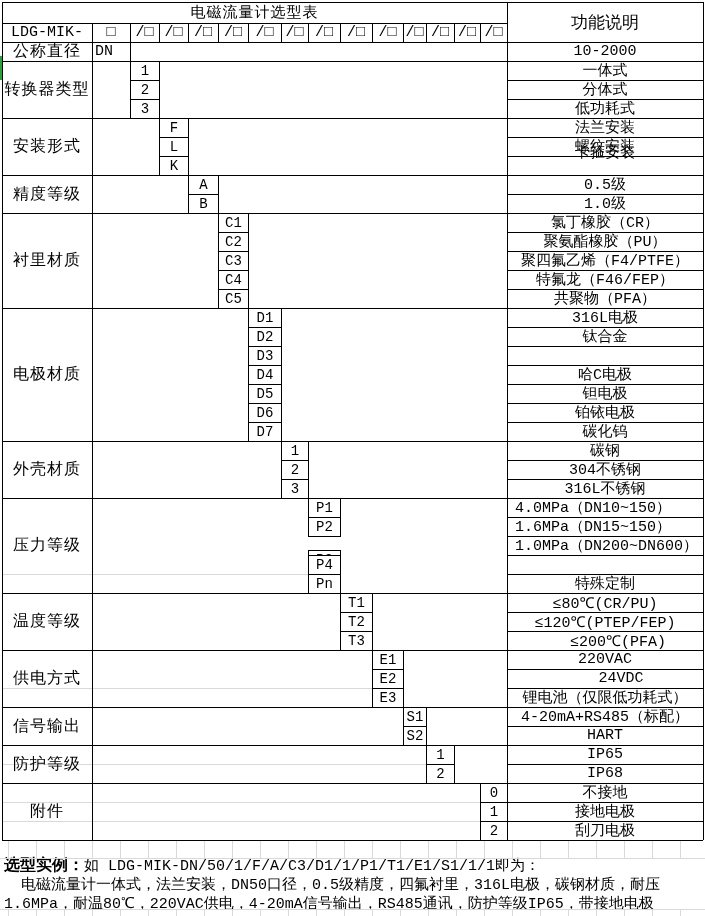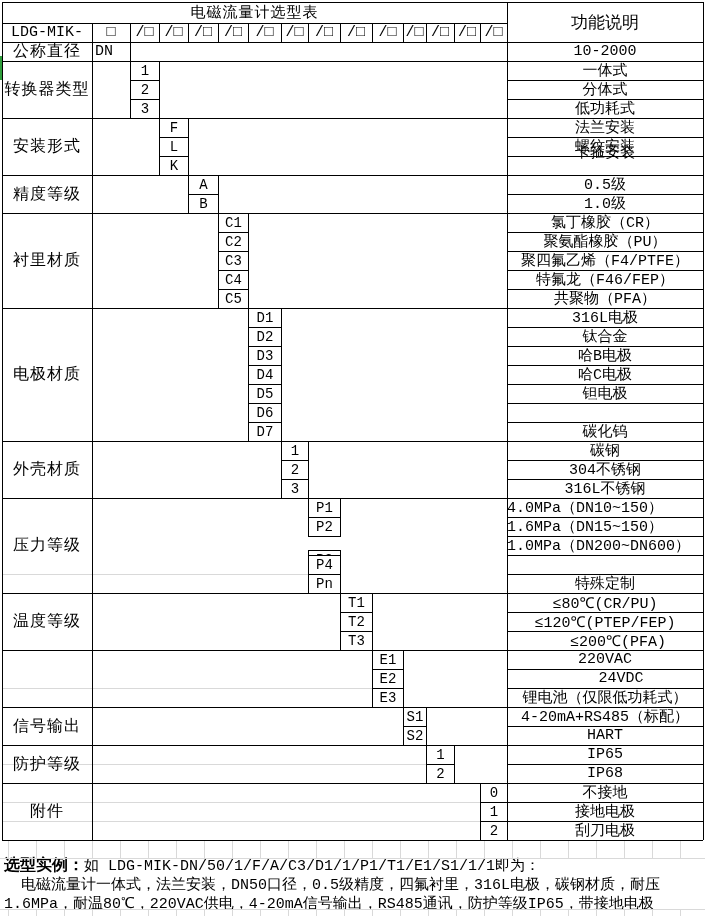--- a/index.html
+++ b/index.html
@@ -1,20 +1,20 @@
 <!DOCTYPE html>
 <html><head>
 <meta charset="utf-8">
 <style>
   html,body{margin:0;padding:0;background:#fff;}
   #app{position:relative;width:705px;height:916px;background:#ffffff;overflow:hidden;
        font-family:"Liberation Mono","Liberation Sans",sans-serif;color:#000;}
   .cell{position:absolute;display:flex;align-items:center;justify-content:center;
         white-space:nowrap;box-sizing:border-box;}
-  .cell.alignleft{justify-content:flex-start;padding-left:0;}
+  .cell.alignleft{justify-content:flex-start;padding-left:8px;}
   .ln{position:absolute;background:#000;}
   .faint{position:absolute;background:#d9d9d9;}
   .title{font-size:15px;letter-spacing:1px;}
   .funchead{font-size:17px;}
   .catlabel{font-size:16px;letter-spacing:1px;}
   .codecell{font-size:14px;border:1px solid #000;background:#fff;}
   .desccell{font-size:15px;}
   .slotcell{font-size:15px;}
   .prefix{font-size:15px;}
   .dncode{font-size:15px;justify-content:flex-start;padding-left:3px;}
@@ -182,29 +182,29 @@
     <div class="ln" style="left: 507px; top: 308px; width: 196px; height: 1px;"></div>
     <div class="ln" style="left: 2px; top: 308px; width: 701px; height: 1px;"></div>
     <div class="cell catlabel" style="left: 2px; top: 308px; width: 90px; height: 133px;">电极材质</div>
     <div class="cell codecell" style="left: 248px; top: 308px; width: 34px; height: 20px;">D1</div>
     <div class="cell desccell" style="left: 507px; top: 308px; width: 196px; height: 19px;">316L电极</div>
     <div class="ln" style="left: 507px; top: 327px; width: 196px; height: 1px;"></div>
     <div class="cell codecell" style="left: 248px; top: 327px; width: 34px; height: 20px;">D2</div>
     <div class="cell desccell" style="left: 507px; top: 327px; width: 196px; height: 19px;">钛合金</div>
     <div class="ln" style="left: 507px; top: 346px; width: 196px; height: 1px;"></div>
     <div class="cell codecell" style="left: 248px; top: 346px; width: 34px; height: 20px;">D3</div>
-    <div class="cell desccell" style="left: 507px; top: 346px; width: 196px; height: 19px;">哈B电极</div>
     <div class="ln" style="left: 507px; top: 365px; width: 196px; height: 1px;"></div>
     <div class="cell codecell" style="left: 248px; top: 365px; width: 34px; height: 20px;">D4</div>
     <div class="cell desccell" style="left: 507px; top: 365px; width: 196px; height: 19px;">哈C电极</div>
     <div class="ln" style="left: 507px; top: 384px; width: 196px; height: 1px;"></div>
     <div class="cell codecell" style="left: 248px; top: 384px; width: 34px; height: 20px;">D5</div>
     <div class="cell desccell" style="left: 507px; top: 384px; width: 196px; height: 19px;">钽电极</div>
     <div class="ln" style="left: 507px; top: 403px; width: 196px; height: 1px;"></div>
     <div class="cell codecell" style="left: 248px; top: 403px; width: 34px; height: 20px;">D6</div>
+    <div class="cell desccell" style="left: 507px; top: 403px; width: 196px; height: 19px;">铂铱电极</div>
     <div class="ln" style="left: 507px; top: 422px; width: 196px; height: 1px;"></div>
     <div class="cell codecell" style="left: 248px; top: 422px; width: 34px; height: 20px;">D7</div>
     <div class="cell desccell" style="left: 507px; top: 422px; width: 196px; height: 19px;">碳化钨</div>
     <div class="ln" style="left: 507px; top: 441px; width: 196px; height: 1px;"></div>
     <div class="ln" style="left: 2px; top: 441px; width: 701px; height: 1px;"></div>
     <div class="cell catlabel" style="left: 2px; top: 441px; width: 90px; height: 57px;">外壳材质</div>
     <div class="cell codecell" style="left: 281px; top: 441px; width: 28px; height: 20px;">1</div>
     <div class="cell desccell" style="left: 507px; top: 441px; width: 196px; height: 19px;">碳钢</div>
     <div class="ln" style="left: 507px; top: 460px; width: 196px; height: 1px;"></div>
     <div class="cell codecell" style="left: 281px; top: 460px; width: 28px; height: 20px;">2</div>
@@ -234,20 +234,21 @@
     <div class="cell codecell" style="left: 340px; top: 593px; width: 33px; height: 20px;">T1</div>
     <div class="cell desccell" style="left: 507px; top: 593px; width: 196px; height: 19px;">≤80℃(CR/PU)</div>
     <div class="ln" style="left: 507px; top: 612px; width: 196px; height: 1px;"></div>
     <div class="cell codecell" style="left: 340px; top: 612px; width: 33px; height: 20px;">T2</div>
     <div class="cell desccell" style="left: 507px; top: 612px; width: 196px; height: 19px;">≤120℃(PTEP/FEP)</div>
     <div class="ln" style="left: 507px; top: 631px; width: 196px; height: 1px;"></div>
     <div class="cell codecell" style="left: 340px; top: 631px; width: 33px; height: 20px;">T3</div>
     <div class="cell desccell" style="left: 520px; top: 631px; width: 196px; height: 19px;">≤200℃(PFA)</div>
     <div class="ln" style="left: 507px; top: 650px; width: 196px; height: 1px;"></div>
     <div class="ln" style="left: 2px; top: 650px; width: 701px; height: 1px;"></div>
+    <div class="cell catlabel" style="left: 2px; top: 650px; width: 90px; height: 57px;">供电方式</div>
     <div class="cell codecell" style="left: 372px; top: 650px; width: 32px; height: 20px;">E1</div>
     <div class="cell desccell" style="left: 507px; top: 650px; width: 196px; height: 19px;">220VAC</div>
     <div class="ln" style="left: 507px; top: 669px; width: 196px; height: 1px;"></div>
     <div class="cell codecell" style="left: 372px; top: 669px; width: 32px; height: 20px;">E2</div>
     <div class="cell desccell" style="left: 507px; top: 669px; width: 196px; height: 19px; padding-left: 32px;">24VDC</div>
     <div class="ln" style="left: 507px; top: 688px; width: 196px; height: 1px;"></div>
     <div class="cell codecell" style="left: 372px; top: 688px; width: 32px; height: 20px;">E3</div>
     <div class="cell desccell" style="left: 507px; top: 688px; width: 196px; height: 19px;">锂电池（仅限低功耗式）</div>
     <div class="ln" style="left: 507px; top: 707px; width: 196px; height: 1px;"></div>
     <div class="ln" style="left: 2px; top: 707px; width: 701px; height: 1px;"></div>

